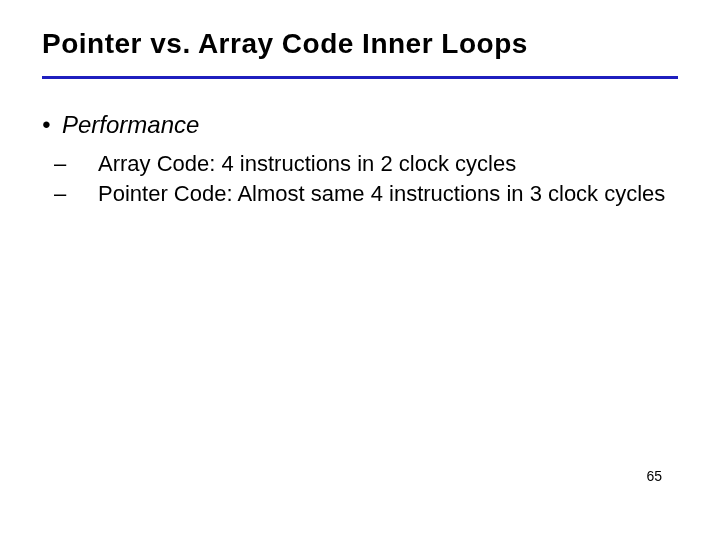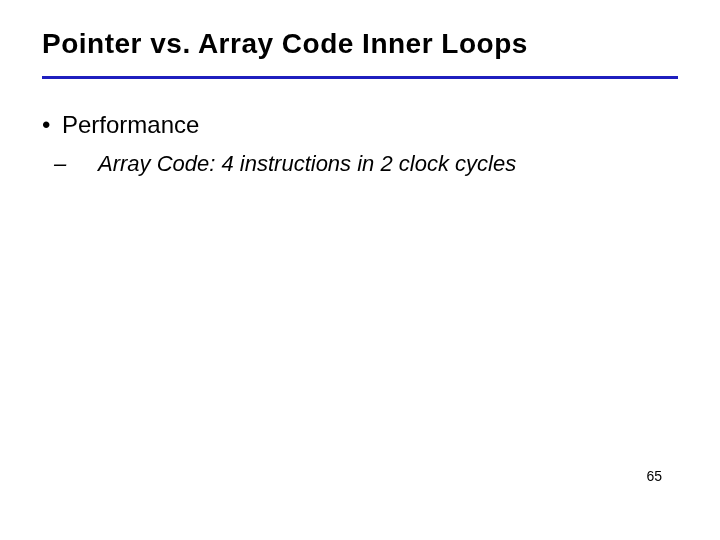--- a/index.html
+++ b/index.html
@@ -37,31 +37,31 @@
   .body {
     position: absolute;
     left: 42px;
     top: 110px;
     width: 636px;
     font-size: 24px;
     line-height: 1.25;
   }
   .lvl1 {
     margin: 0 0 10px 0;
+    font-style: italic;
   }
   .lvl1 .bullet {
     display: inline-block;
     width: 20px;
   }
   .lvl2 {
     margin: 0 0 2px 0;
     padding-left: 56px;
     text-indent: -22px;
     font-size: 22px;
-    font-style: italic;
   }
   .lvl2 .dash {
     display: inline-block;
     width: 22px;
   }
   .pagenum {
     position: absolute;
     right: 58px;
     bottom: 56px;
     font-size: 14px;
@@ -77,17 +77,20 @@
 
   <div class="rule"></div>
 
   <div class="body">
     <div class="lvl1">
       <span class="bullet">•</span><span>Performance</span>
     </div>
     <div class="lvl2">
       <span class="dash">–</span><span>Array Code: 4 instructions in 2 clock cycles</span>
     </div>
+    <div class="lvl2">
+      <span class="dash">–</span><span>Pointer Code: Almost same 4 instructions in 3 clock cycles</span>
+    </div>
   </div>
 
   <div class="pagenum">65</div>
 
 </div>
 
 </body></html>

